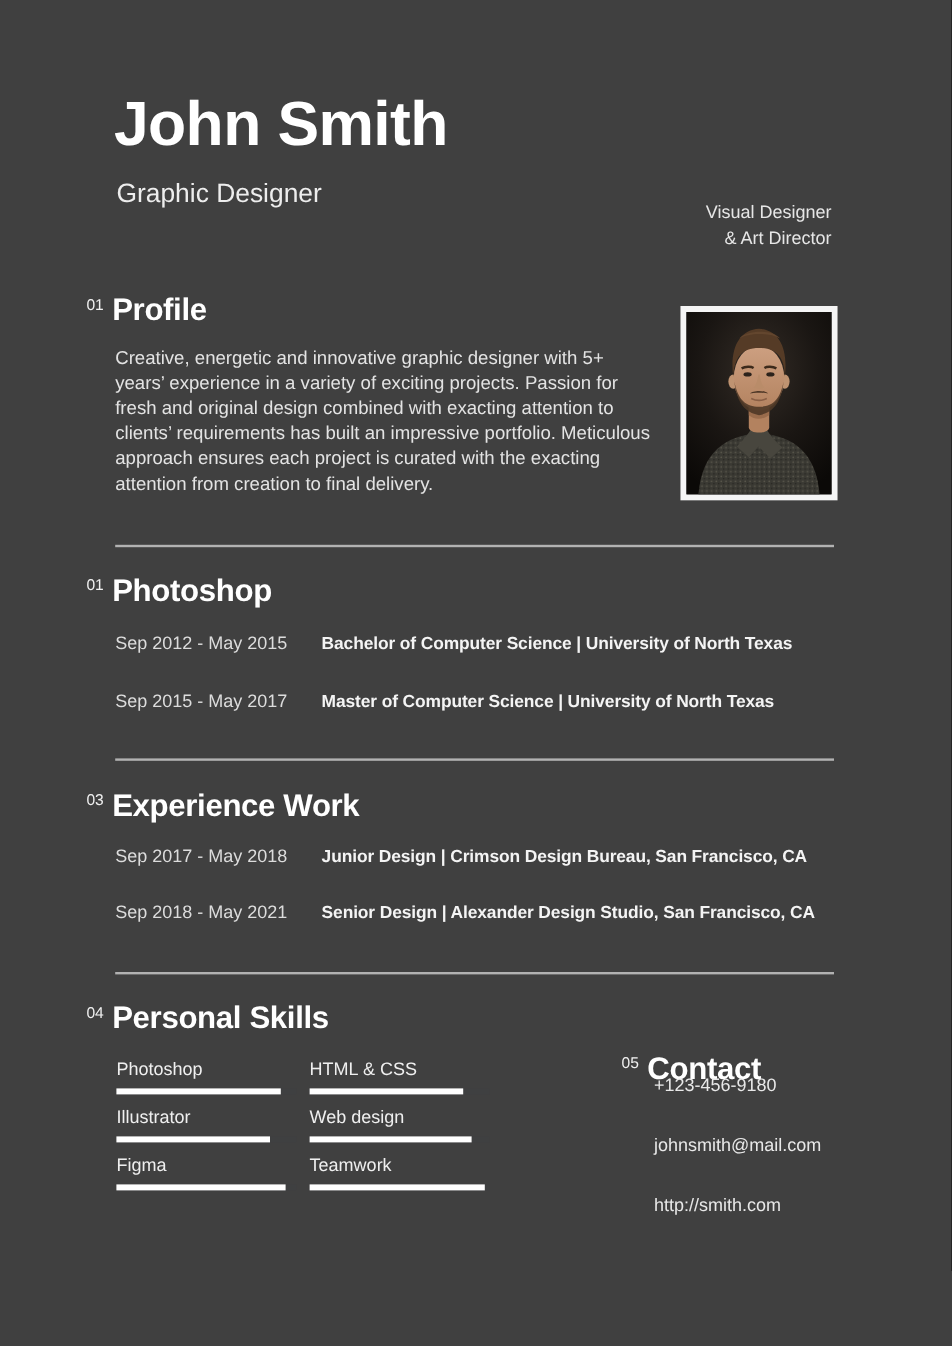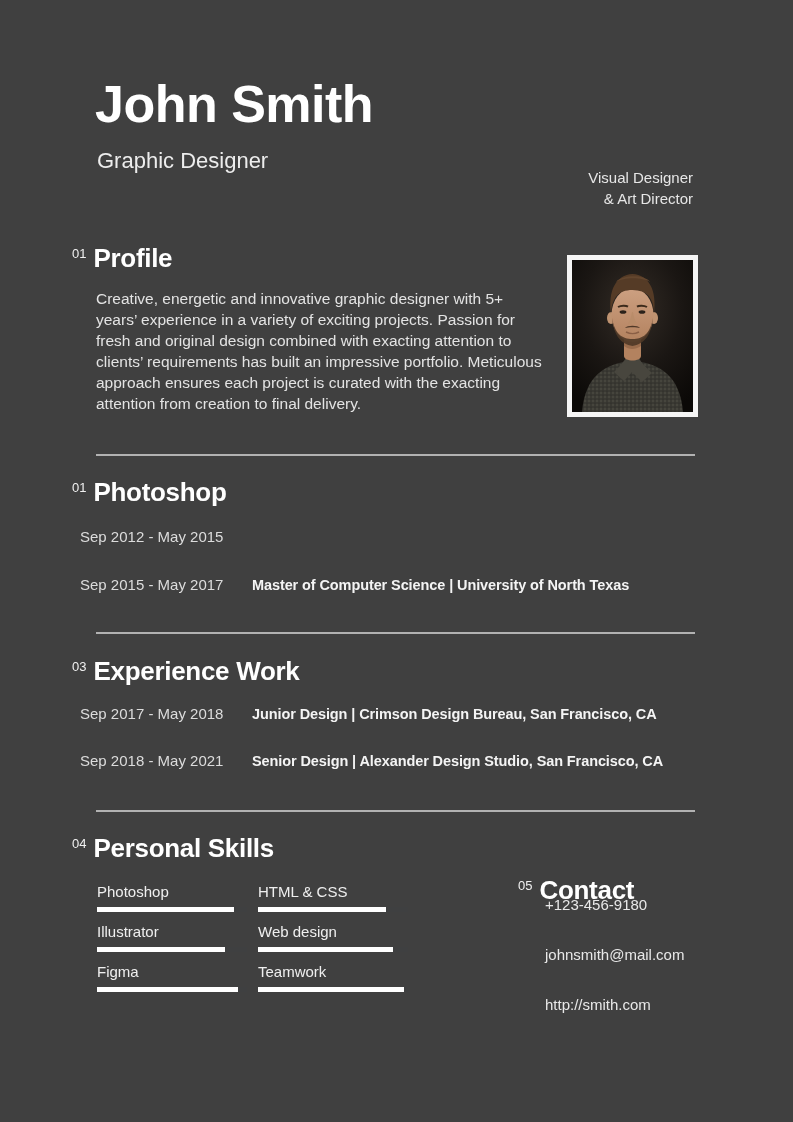--- a/index.html
+++ b/index.html
@@ -50,21 +50,21 @@
     background:#0e0c0a;
   }
   .photo-frame svg{display:block;}
   
   .divider{
     position:absolute;left:96px;width:599px;height:2px;
     background:#c7c7c7;opacity:.85;
   }
   
   .t-row{
-    position:absolute;left:80px;
+    position:absolute;left:96px;
     display:flex;align-items:flex-end;white-space:nowrap;
   }
   .t-date{
     width:172px;flex:0 0 172px;
     font-size:15px;font-weight:400;color:#dcdcdc;
   }
   .t-desc{
     font-size:14.5px;font-weight:700;color:#f4f4f4;letter-spacing:-0.1px;
   }
   
@@ -160,20 +160,21 @@
     </svg>
   </div>
 
   <div class="divider" style="top:454px;"></div>
 
   <div class="sec-head" style="top:477px;">
     <span class="sec-num">01</span><span class="sec-title">Photoshop</span>
   </div>
   <div class="t-row" style="top:528px;">
     <span class="t-date">Sep 2012 - May 2015</span>
+    <span class="t-desc">Bachelor of Computer Science | University of North Texas</span>
   </div>
   <div class="t-row" style="top:576px;">
     <span class="t-date">Sep 2015 - May 2017</span>
     <span class="t-desc">Master of Computer Science | University of North Texas</span>
   </div>
 
   <div class="divider" style="top:632px;"></div>
 
   <div class="sec-head" style="top:656px;">
     <span class="sec-num">03</span><span class="sec-title">Experience Work</span>

